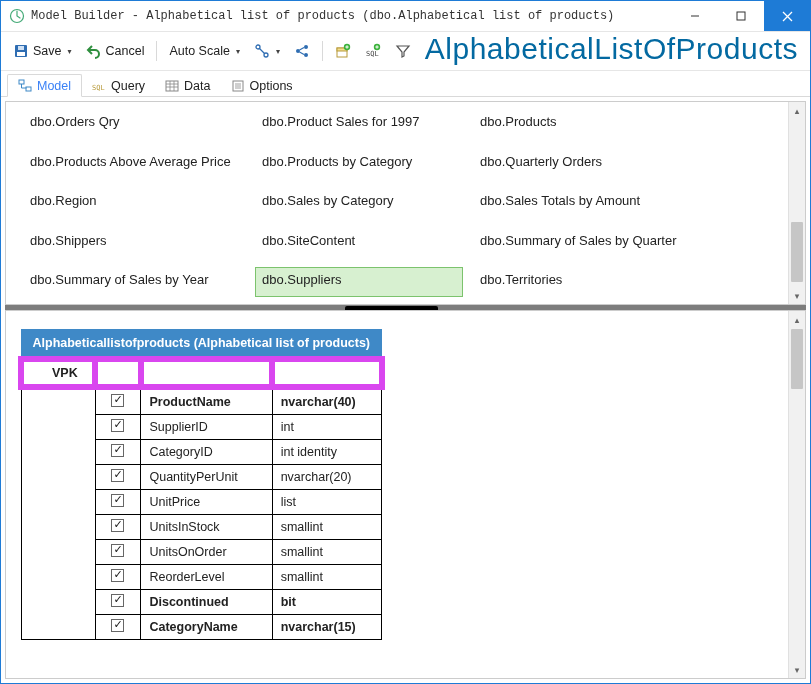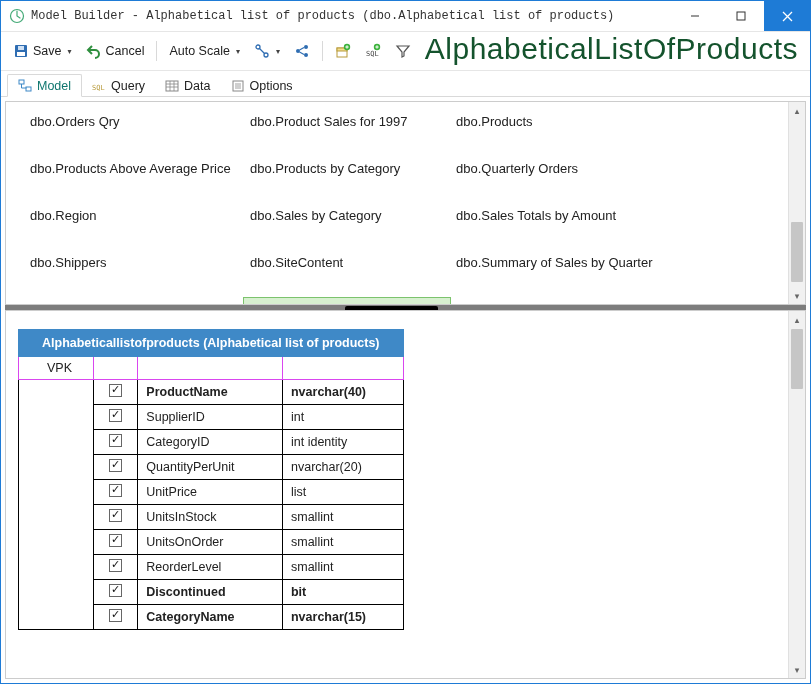--- a/index.html
+++ b/index.html
@@ -12,47 +12,47 @@
   .title-text { font-size: 12px; color: #333; white-space: nowrap; }
   .titlebar-controls { margin-left: auto; display: flex; }
   .win-btn { width: 46px; height: 30px; display:flex; align-items:center; justify-content:center; color:#000; }
   .win-close { background: #1e7bd6; color:#fff; }
   
   .toolbar { display:flex; align-items:center; gap:2px; padding: 4px 6px; border-top:1px solid #e6e6e6; border-bottom:1px solid #e6e6e6; background:#fff; position:relative; height:40px; }
   .tool-item { display:flex; align-items:center; gap:4px; padding:3px 6px; border-radius:2px; font-size:12.5px; cursor:pointer; }
   .tool-sep { width:1px; height:20px; background:#d9d9d9; margin:0 4px; }
   .dropdown-arrow { font-size: 8px; color:#444; margin-left:2px; }
   .tool-icon { width:16px; height:16px; display:flex; align-items:center; justify-content:center; }
-  .big-title { position:absolute; right:12px; top:0; font-size:30px; color:#14532d; font-family:"Segoe UI Light","Segoe UI",sans-serif; letter-spacing:0.5px; white-space:nowrap; pointer-events:none; }
+  .big-title { position:absolute; right:12px; top:0; font-size:30px; color:#0369a1; font-family:"Segoe UI Light","Segoe UI",sans-serif; letter-spacing:0.5px; white-space:nowrap; pointer-events:none; }
   
   .tabstrip { display:flex; gap:0; padding: 0 6px; border-bottom:1px solid #d9d9d9; background:#fff; height:26px; align-items:flex-end; }
   .tab { display:flex; align-items:center; gap:5px; padding:4px 10px 3px; font-size:12.5px; cursor:pointer; position:relative; }
-  .tab.active { border:1px solid #d9d9d9; border-bottom:1px solid #fff; border-radius:2px 2px 0 0; background:#fff; margin-bottom:-1px; color:#0f766e; }
+  .tab.active { border:1px solid #d9d9d9; border-bottom:1px solid #fff; border-radius:2px 2px 0 0; background:#fff; margin-bottom:-1px; color:#3b82f6; }
   .tab-icon { width:14px; height:14px; }
   
   .content { flex:1; display:flex; flex-direction:column; overflow:hidden; padding: 4px; gap:0; }
   .panel { border:1px solid #ccc; background:#fff; position:relative; }
   .upper-panel { height: 204px; display:flex; position:relative; }
-  .object-grid { flex:1; padding: 8px 10px 8px 18px; display:grid; grid-template-columns: 220px 206px 1fr; row-gap: 24px; column-gap: 0; overflow:hidden; }
+  .object-grid { flex:1; padding: 8px 10px 8px 18px; display:grid; grid-template-columns: 220px 206px 1fr; row-gap: 24px; column-gap: 0; overflow:hidden;gap:12px; }
   .obj-cell { font-size:13px; color:#222; padding:4px 6px; cursor:pointer; white-space:nowrap; }
   .obj-cell.selected { background:#d7f0d0; border:1px solid #7cc36d; margin:-1px; }
   .vscroll { width:17px; background:#f1f1f1; border-left:1px solid #e0e0e0; position:relative; }
   .vscroll .arrow { position:absolute; left:0; right:0; height:17px; display:flex; align-items:center; justify-content:center; color:#666; font-size:9px; }
   .vscroll .arrow.up { top:0; }
   .vscroll .arrow.down { bottom:0; }
   .vscroll .thumb { position:absolute; left:2px; right:2px; background:#c6c6c6; border-radius:1px; }
   .splitter { height:5px; background:#7d7d7d; cursor:row-resize; position:relative; }
   .tooltip { position:absolute; top:1px; left:340px; background:#000; color:#fff; font-size:12px; padding:4px 10px; border-radius:2px; white-space:nowrap; }
   .lower-panel { flex:1; display:flex; position:relative; }
   .lower-body { flex:1; overflow:auto; padding: 18px 12px; }
   
   .model-table { border-collapse:collapse; font-size:12.5px; }
-  .model-table .hdr { background:#3f89c7; color:#fff; font-weight:700; text-align:center; padding:6px 23px; border:1px solid #3f89c7; }
+  .model-table .hdr { background:#3f89c7; color:#fff; font-weight:700; text-align:center; padding:6px 11px; border:1px solid #3f89c7; }
   .model-table td { border:1px solid #000; padding:4px 8px; white-space:nowrap; }
-  .model-table .colhead { font-weight:400; border:1px solid #d946ef;padding-left:28px; }
+  .model-table .colhead { font-weight:700; border:6px solid #d946ef;padding-left:28px; }
   .model-table .chk { text-align:center; width:26px; }
   .model-table .pk td.name, .model-table .pk td.type { font-weight:700; }
   .model-table .pk .fname { text-decoration: underline; }
   .model-table .bold td.name, .model-table .bold td.type { font-weight:700; }
   .model-table td.vpk { width:36px; }
   .model-table td.name { width:120px; }
   .model-table td.type { width:100px; }
   .chkbox { display:inline-block; width:13px; height:13px; border:1px solid #666; position:relative; background:#fff; }
   .chkbox.checked::after { content:""; position:absolute; left:2px; top:-1px; width:8px; height:10px; border-right:2px solid #222; border-bottom:2px solid #222; transform:rotate(40deg) scale(.55); }
   .chkbox.checked::after { content:"✓"; transform:none; border:none; font-size:11px; top:-2px; left:1px; color:#111;}

